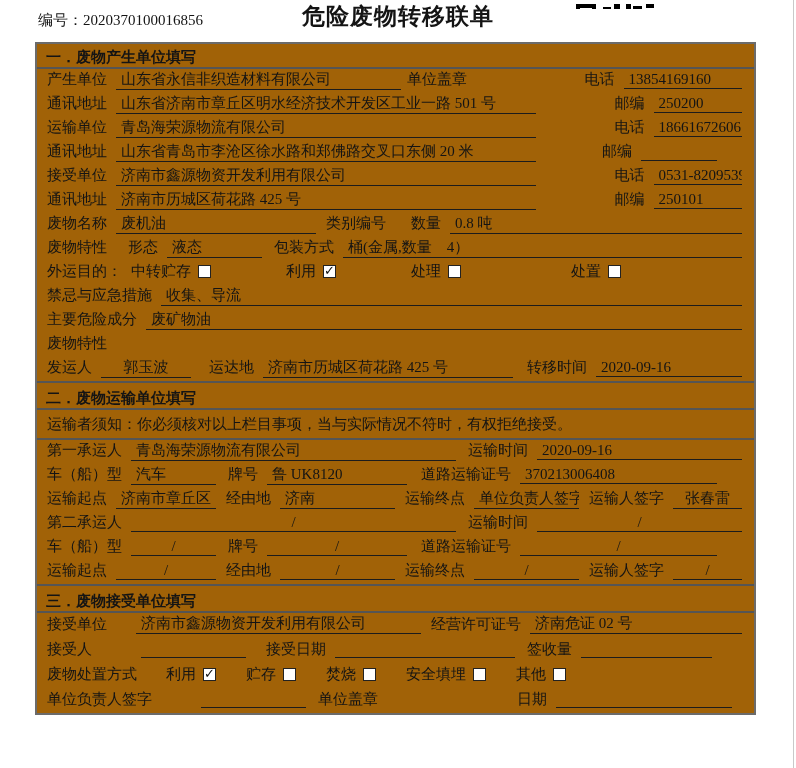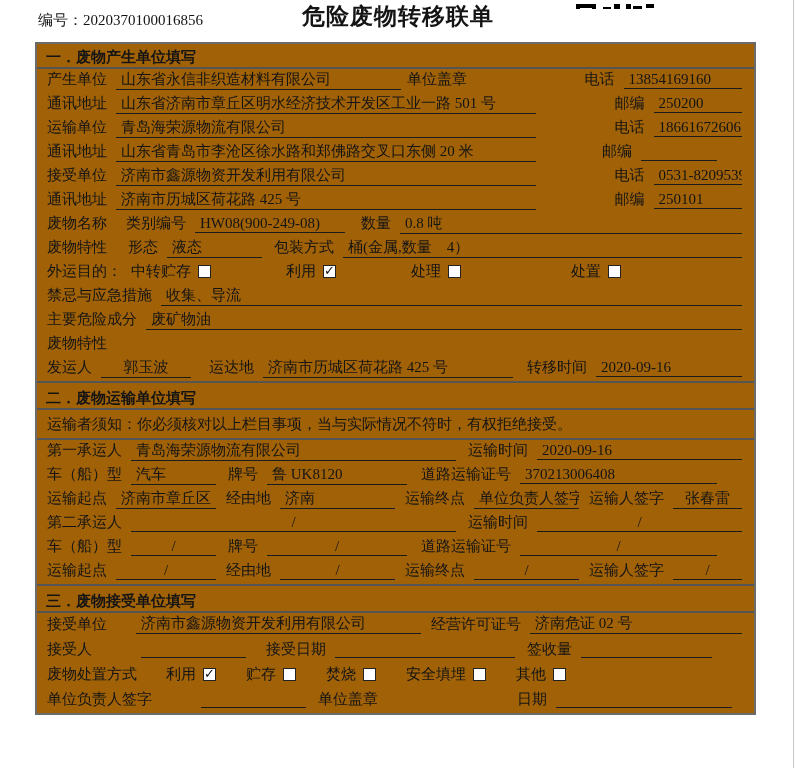--- a/index.html
+++ b/index.html
@@ -148,22 +148,22 @@
     <div class="row">
       <span class="lbl">通讯地址</span>
       <span class="ul w420">济南市历城区荷花路 425 号</span>
       <span class="sp"></span>
       <span class="lbl">邮编</span>
       <span class="ul fill">250101</span>
     </div>
 
     <div class="row">
       <span class="lbl">废物名称</span>
+      <span class="ul w200">废机油</span>
       <span class="lbl" style="padding-left:10px">类别编号</span>
-      <span class="ul w150">HW08(900-249-08)</span>
       <span class="lbl" style="padding-left:16px">数量</span>
       <span class="ul fill">0.8 吨</span>
     </div>
 
     <div class="row">
       <span class="lbl">废物特性</span>
       <span class="lbl" style="padding-left:12px">形态</span>
       <span class="ul w95">液态</span>
       <span class="lbl" style="padding-left:12px">包装方式</span>
       <span class="ul fill">桶(金属,数量　4）</span>

